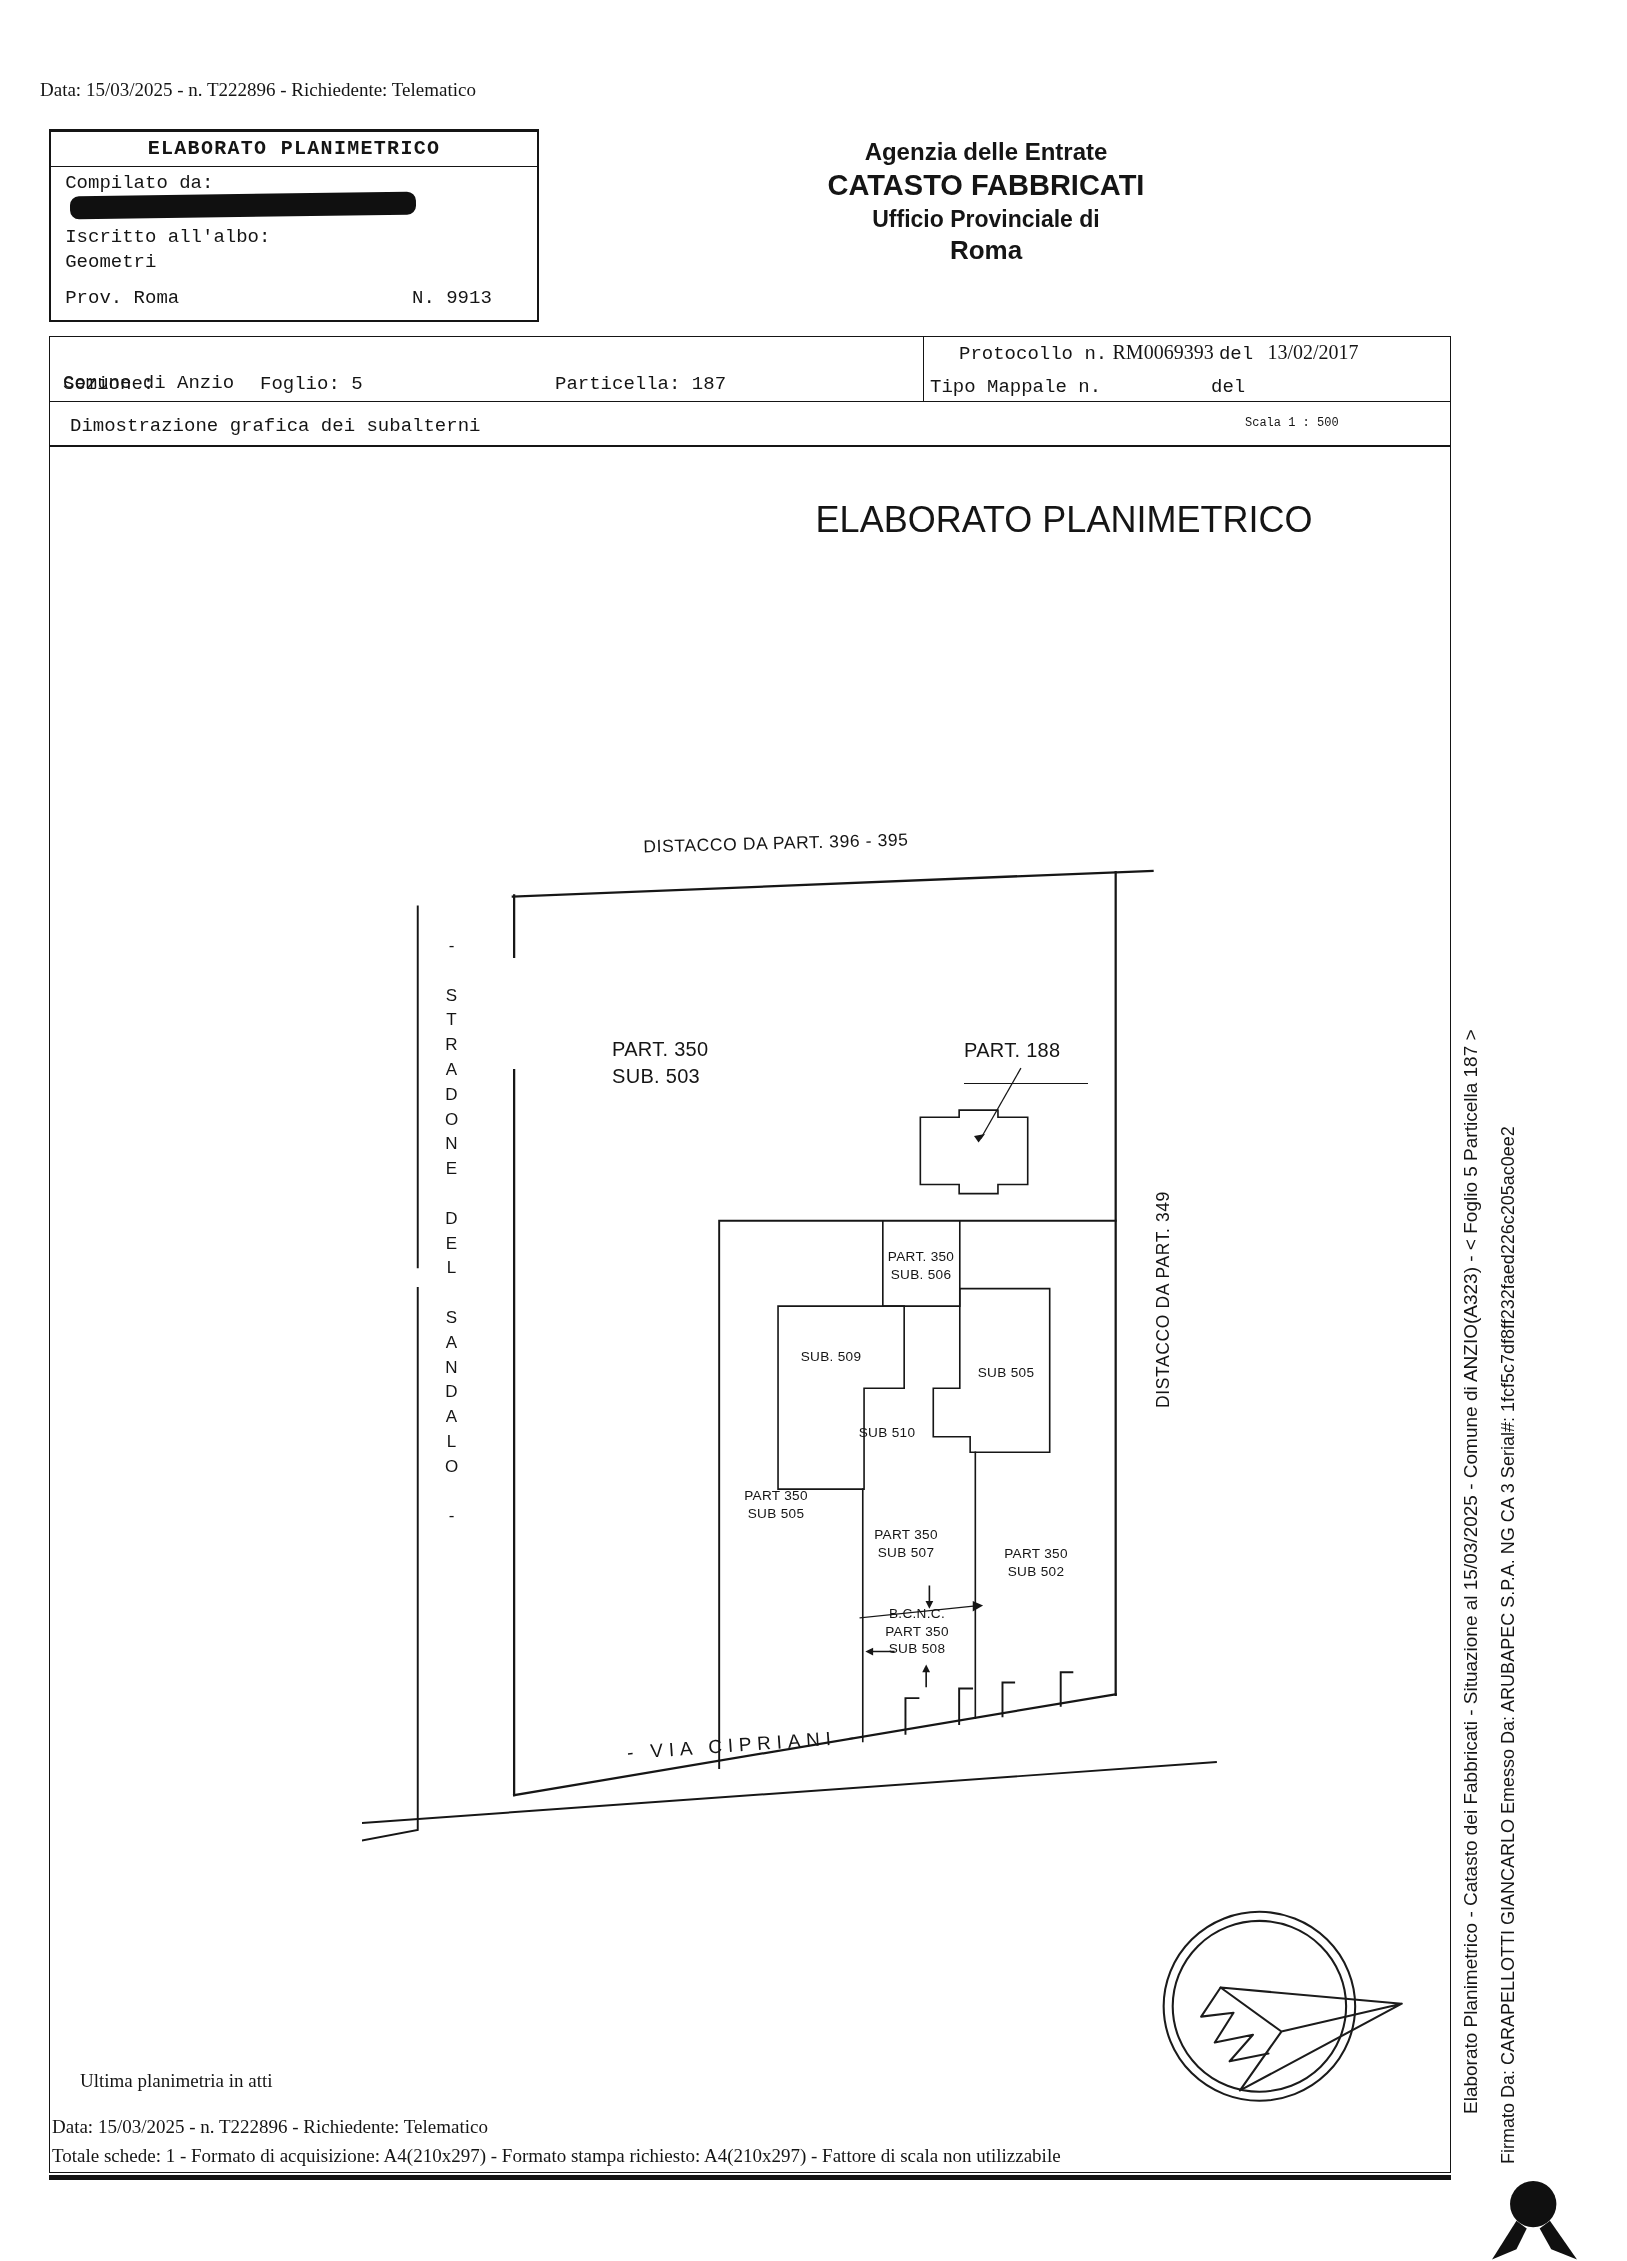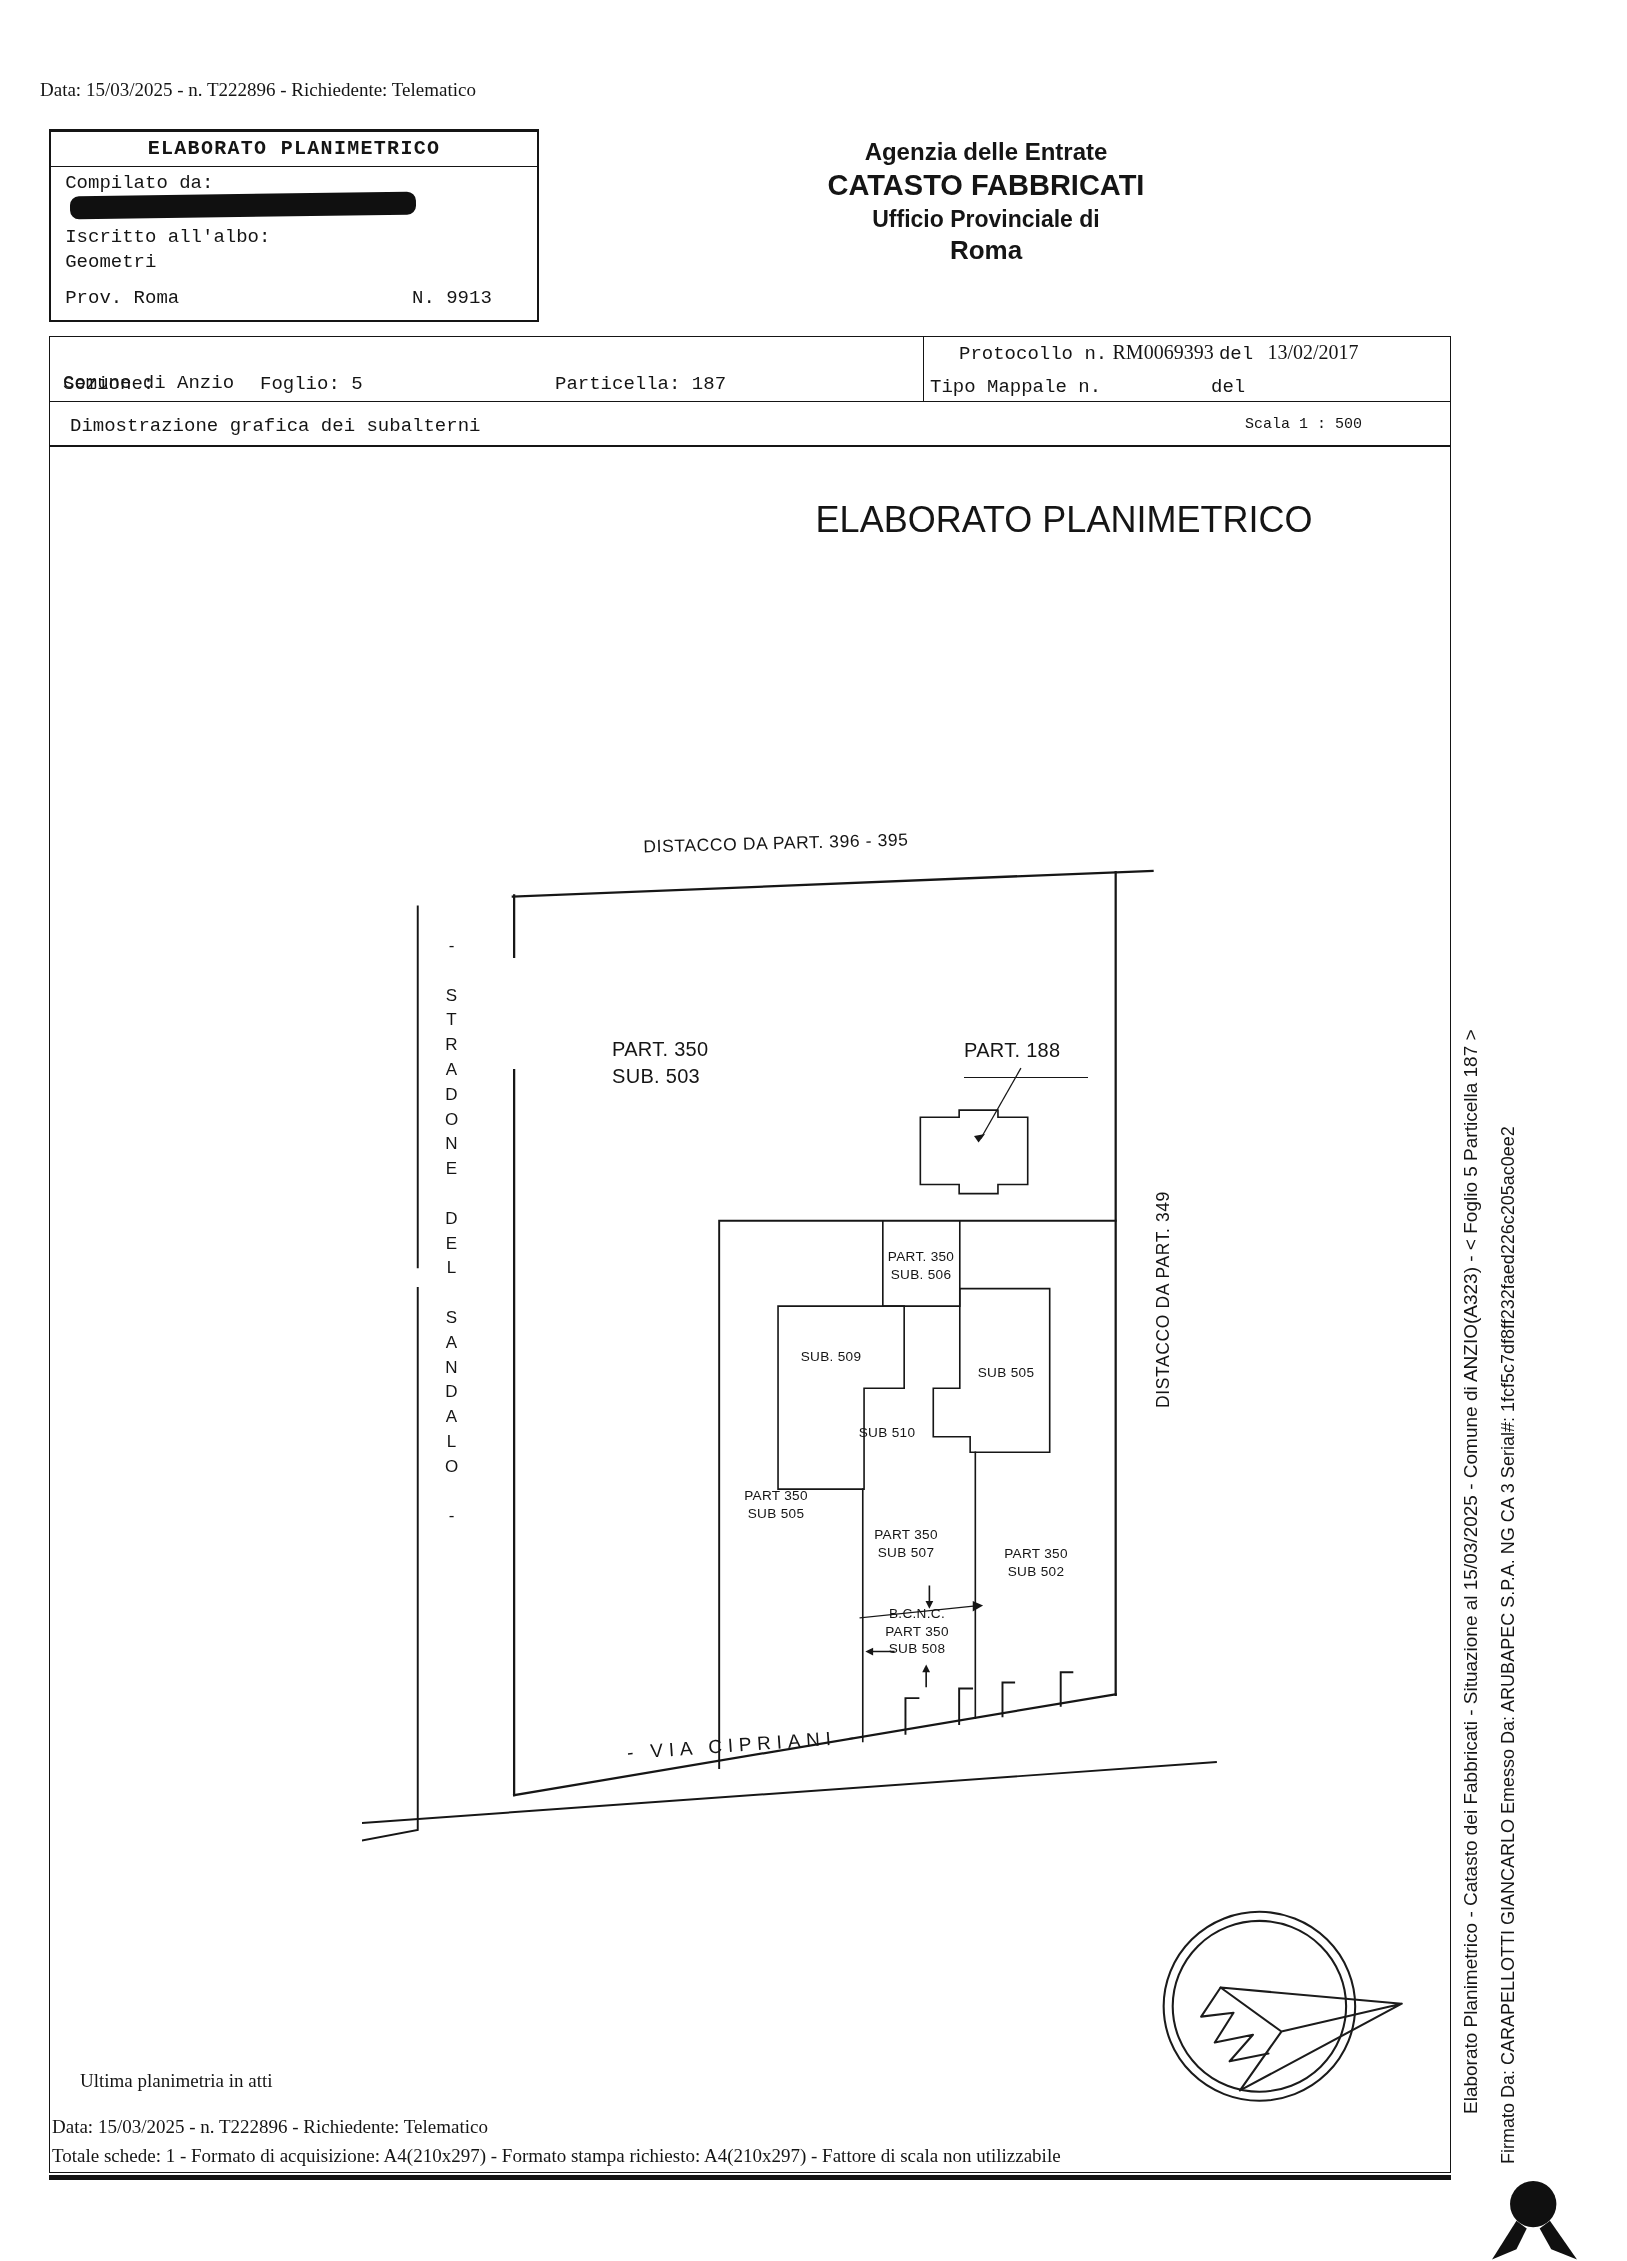--- a/index.html
+++ b/index.html
@@ -66,21 +66,21 @@
     <div class="abs mono" style="left:505px;top:36px;font-size:19px;">Particella: 187</div>
     <div class="abs nowrap" style="left:909px;top:3.9px;font-size:19px;">
       <span class="mono">Protocollo n.</span>
       <span class="serif" style="font-size:20px;">RM0069393</span>
       <span class="mono">del</span>
       <span class="serif" style="font-size:20px;margin-left:9px;">13/02/2017</span>
     </div>
     <div class="abs mono" style="left:880px;top:39px;font-size:19px;">Tipo Mappale n.</div>
     <div class="abs mono" style="left:1161px;top:39px;font-size:19px;">del</div>
     <div class="abs mono" style="left:20px;top:78px;font-size:19px;">Dimostrazione grafica dei subalterni</div>
-    <div class="abs mono" style="left:1195px;top:79px;font-size:15px;">Scala 1 : 500</div>
+    <div class="abs mono" style="left:1195px;top:79px;font-size:12px;">Scala 1 : 500</div>
   </div>
 
   <div class="abs mainbox"></div>
   <div class="abs heavyrule"></div>
 
   <div class="abs sans center nowrap" style="left:744px;top:499px;width:640px;font-size:36px;">ELABORATO PLANIMETRICO</div>
 
   <div class="abs plan">
 
     <svg width="867" height="1022" viewBox="0 0 1340 1580">
@@ -121,21 +121,21 @@
 
     <div class="abs sans vert-street nowrap" style="left:79px;top:115px;height:453px;">- STRADONE DEL SANDALO -</div>
 
     <div class="abs sans center nowrap rot90" style="left:640px;top:468px;width:323px;font-size:17.5px;letter-spacing:0.6px;">DISTACCO DA PART. 349</div>
 
     <div class="abs sans planlbl" style="left:250px;top:215px;">
       <div>PART. 350</div>
       <div>SUB. 503</div>
     </div>
 
-    <div class="abs sans planlbl nowrap" style="left:602px;top:216px;width:124px;border-bottom:1.3px solid #161616;padding-bottom:13px;">PART. 188</div>
+    <div class="abs sans planlbl nowrap" style="left:602px;top:216px;width:124px;border-bottom:1.3px solid #161616;padding-bottom:19px;">PART. 188</div>
 
     <div class="abs roomlbl" style="left:517px;top:427px;width:84px;">
       <div>PART. 350</div>
       <div>SUB. 506</div>
     </div>
     <div class="abs roomlbl" style="left:427px;top:527px;width:84px;text-align:center;">SUB. 509</div>
     <div class="abs roomlbl" style="left:602px;top:543px;width:84px;">SUB 505</div>
     <div class="abs roomlbl" style="left:483px;top:603px;width:84px;">SUB 510</div>
     <div class="abs roomlbl" style="left:372px;top:666px;width:84px;">
       <div>PART 350</div>

